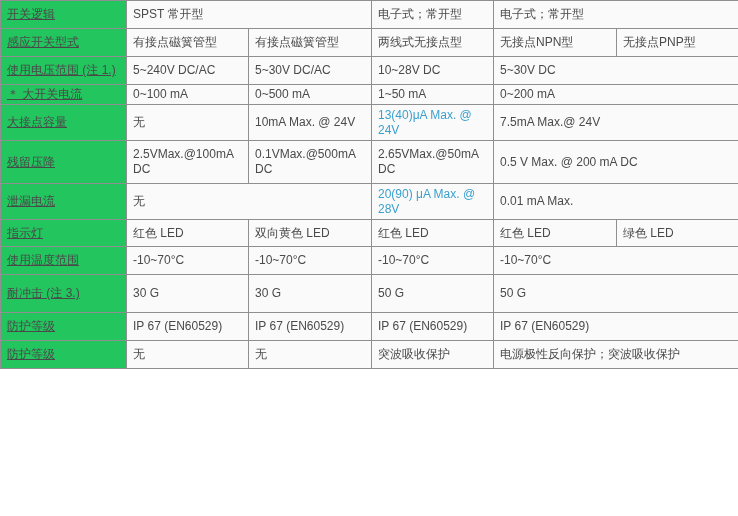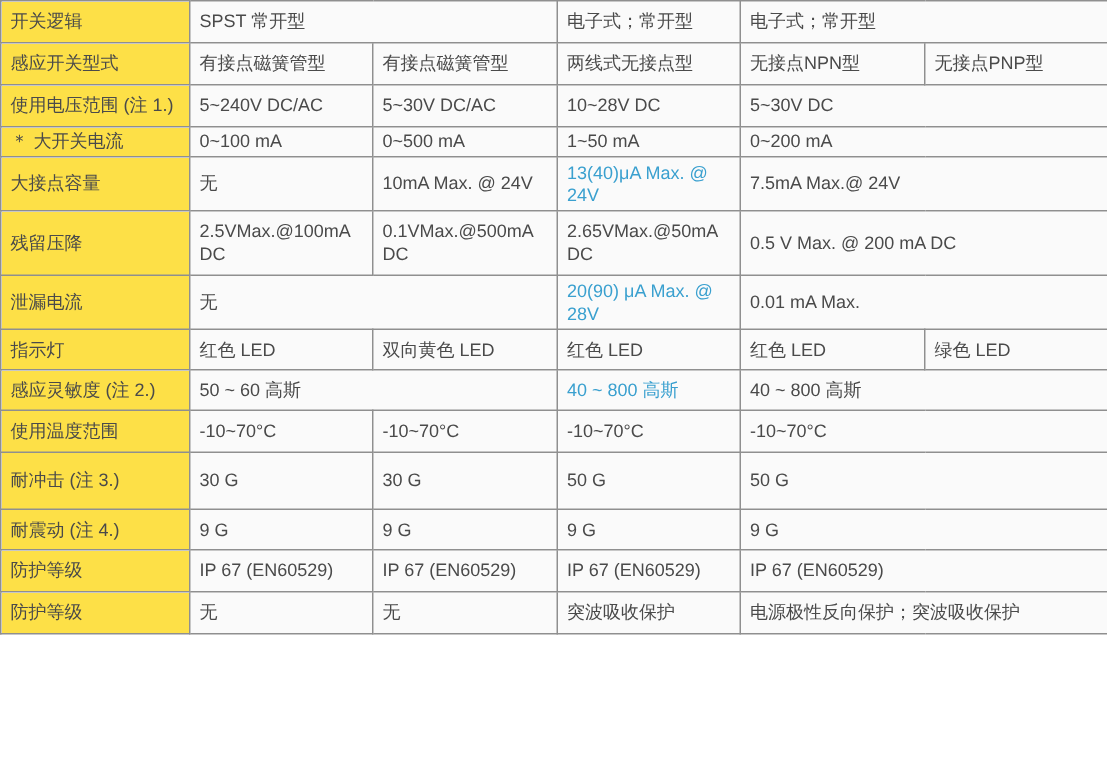--- a/index.html
+++ b/index.html
@@ -21,21 +21,22 @@
   table.spec td {
     border: 1px solid #8f8f8f;
     padding: 2px 6px;
     vertical-align: middle;
     text-align: left;
     word-break: break-word;
     overflow: hidden;
     background: #fafafa;
   }
   table.spec td.lbl {
-    background: #fde047;
+    background: #22c55e;
+    text-decoration: underline;
   }
   table.spec td.hl {
     color: var(--hl);
   }
 </style>
 </head>
 <body>
 
 <div class="spec-wrap">
   <table class="spec">
@@ -97,46 +98,33 @@
         <td colspan="2">0.01 mA Max.</td>
       </tr>
       <tr style="height:27px">
         <td class="lbl">指示灯</td>
         <td colspan="1">红色  LED</td>
         <td colspan="1">双向黄色  LED</td>
         <td colspan="1">红色  LED</td>
         <td colspan="1">红色  LED</td>
         <td colspan="1">绿色  LED</td>
       </tr>
-      <tr style="height:27px">
-        <td class="lbl">感应灵敏度 (注 2.)</td>
-        <td colspan="2">50 ~ 60 高斯</td>
-        <td class="hl" colspan="1">40 ~ 800 高斯</td>
-        <td colspan="2">40 ~ 800 高斯</td>
-      </tr>
       <tr style="height:28px">
         <td class="lbl">使用温度范围</td>
         <td colspan="1">-10~70°C</td>
         <td colspan="1">-10~70°C</td>
         <td colspan="1">-10~70°C</td>
         <td colspan="2">-10~70°C</td>
       </tr>
       <tr style="height:38px">
         <td class="lbl">耐冲击 (注 3.)</td>
         <td colspan="1">30 G</td>
         <td colspan="1">30 G</td>
         <td colspan="1">50 G</td>
         <td colspan="2">50 G</td>
-      </tr>
-      <tr style="height:27px">
-        <td class="lbl">耐震动 (注 4.)</td>
-        <td colspan="1">9 G</td>
-        <td colspan="1">9 G</td>
-        <td colspan="1">9 G</td>
-        <td colspan="2">9 G</td>
       </tr>
       <tr style="height:28px">
         <td class="lbl">防护等级</td>
         <td colspan="1">IP 67 (EN60529)</td>
         <td colspan="1">IP 67 (EN60529)</td>
         <td colspan="1">IP 67 (EN60529)</td>
         <td colspan="2">IP 67 (EN60529)</td>
       </tr>
       <tr style="height:28px">
         <td class="lbl">防护等级</td>

